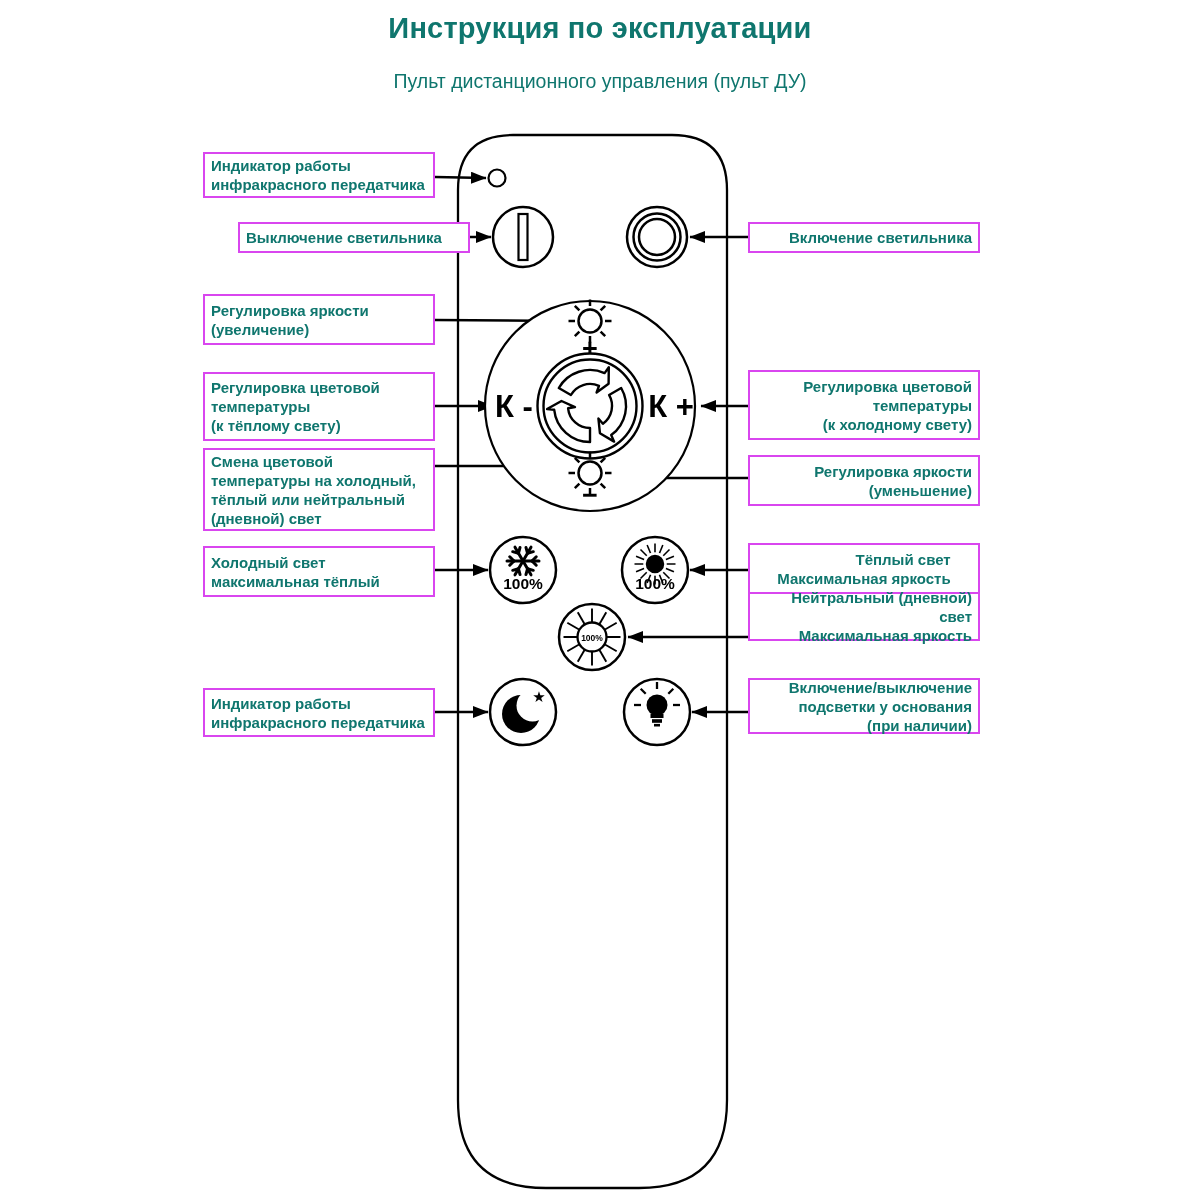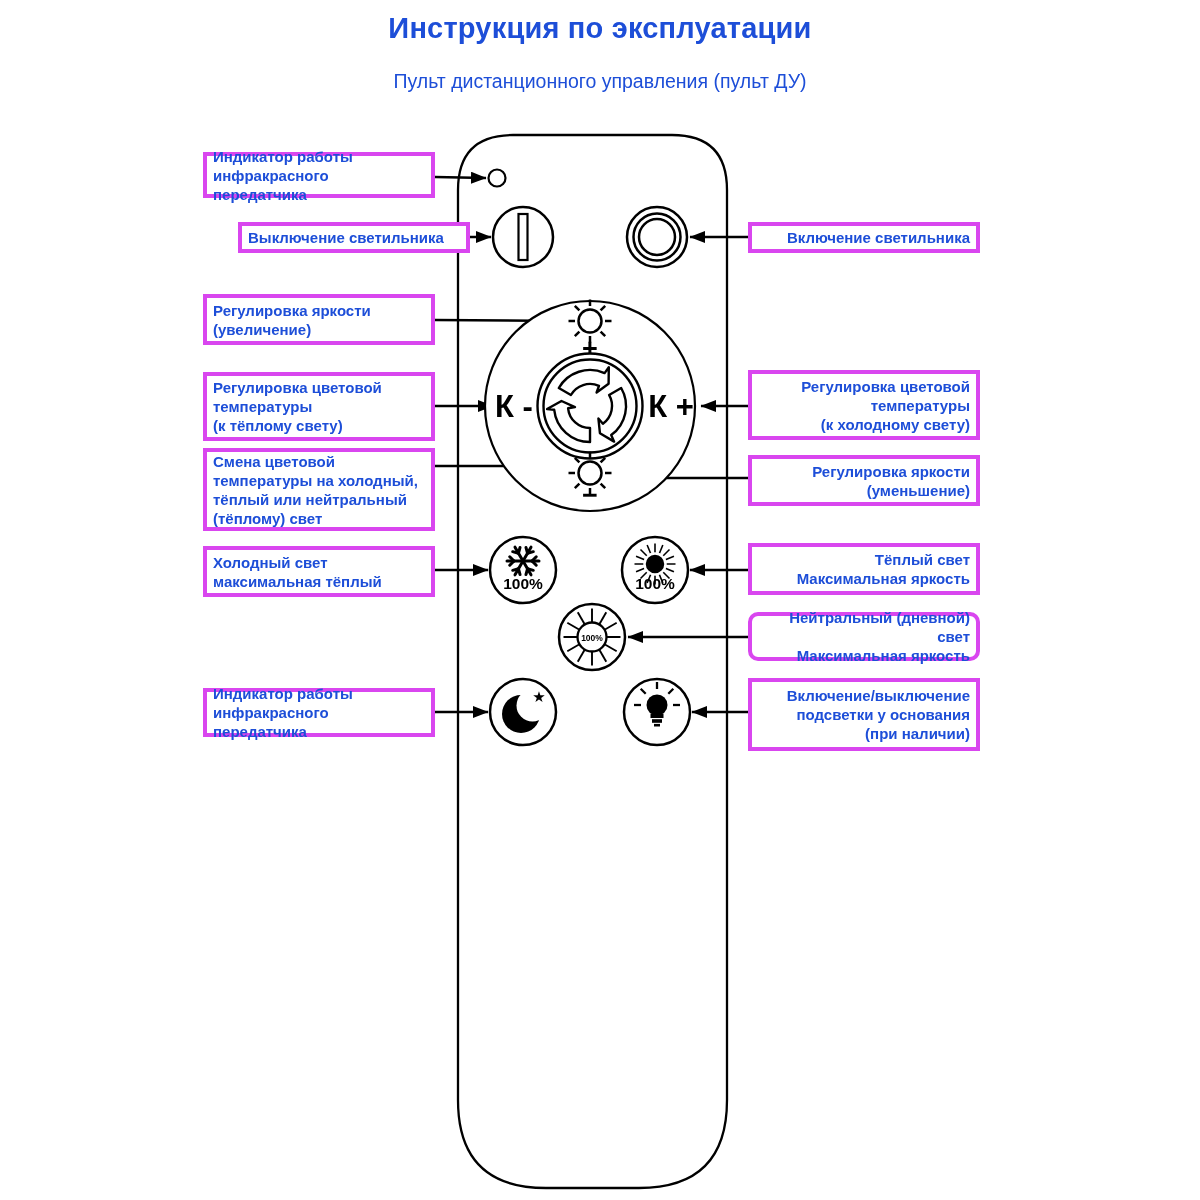--- a/index.html
+++ b/index.html
@@ -1,31 +1,31 @@
 <!DOCTYPE html>
 <html><head>
 <meta charset="utf-8">
 <style>
   html,body{margin:0;padding:0;background:#fff;}
   .canvas{
     position:relative;width:1200px;height:1200px;background:#fff;overflow:hidden;
-    font-family:"Liberation Sans","DejaVu Sans",sans-serif;color:#1d4ed8;
+    font-family:"Liberation Sans","DejaVu Sans",sans-serif;color:#0f766e;
   }
   .title{
     position:absolute;top:12px;left:0;width:100%;text-align:center;
     font-size:29px;font-weight:bold;letter-spacing:.2px;
   }
   .subtitle{
     position:absolute;top:70px;left:0;width:100%;text-align:center;
     font-size:19.5px;font-weight:normal;
   }
   svg{position:absolute;left:0;top:0;}
   svg text{font-family:"Liberation Sans","DejaVu Sans",sans-serif;font-weight:bold;fill:#000;}
   .callout{
-    position:absolute;box-sizing:border-box;border:4px solid #d946ef;background:#fff;
+    position:absolute;box-sizing:border-box;border:2px solid #d946ef;background:#fff;
     font-size:15px;font-weight:bold;line-height:19px;white-space:pre-line;
     display:flex;align-items:center;padding:2px 6px;
   }
   .callout.left{left:203px;width:232px;justify-content:flex-start;text-align:left;}
   .callout.right{left:748px;width:232px;justify-content:flex-end;text-align:right;}
 </style>
 </head>
 <body>
 
 <div class="canvas">
@@ -189,33 +189,33 @@
 инфракрасного передатчика</span></div>
   <div class="callout left" style="top:222px;height:31px;margin-left:35px;"><span>Выключение светильника</span></div>
   <div class="callout left" style="top:294px;height:51px;"><span>Регулировка яркости
 (увеличение)</span></div>
   <div class="callout left" style="top:372px;height:69px;"><span>Регулировка цветовой
 температуры
 (к тёплому свету)</span></div>
   <div class="callout left" style="top:448px;height:83px;"><span>Смена цветовой
 температуры на холодный,
 тёплый или нейтральный
-(тёплому) свет</span></div>
+(дневной) свет</span></div>
   <div class="callout left" style="top:546px;height:51px;"><span>Холодный свет
 максимальная тёплый</span></div>
   <div class="callout left" style="top:688px;height:49px;"><span>Индикатор работы
 инфракрасного передатчика</span></div>
 
   <div class="callout right" style="top:222px;height:31px;padding-left:29px;"><span>Включение светильника</span></div>
   <div class="callout right" style="top:370px;height:70px;"><span>Регулировка цветовой
 температуры
 (к холодному свету)</span></div>
   <div class="callout right" style="top:455px;height:51px;"><span>Регулировка яркости
 (уменьшение)</span></div>
-  <div class="callout right" style="top:543px;height:52px;"><span>Тёплый свет
+  <div class="callout right" style="top:543px;height:52px;justify-content:center;"><span>Тёплый свет
 Максимальная яркость</span></div>
-  <div class="callout right" style="top:612px;height:49px;border-radius:10px;"><span>Нейтральный (дневной) свет
+  <div class="callout right" style="top:592px;height:49px;"><span>Нейтральный (дневной) свет
 Максимальная яркость</span></div>
-  <div class="callout right" style="top:678px;height:73px;"><span>Включение/выключение
+  <div class="callout right" style="top:678px;height:56px;"><span>Включение/выключение
 подсветки у основания
 (при наличии)</span></div>
 
 </div>
 
 </body></html>

